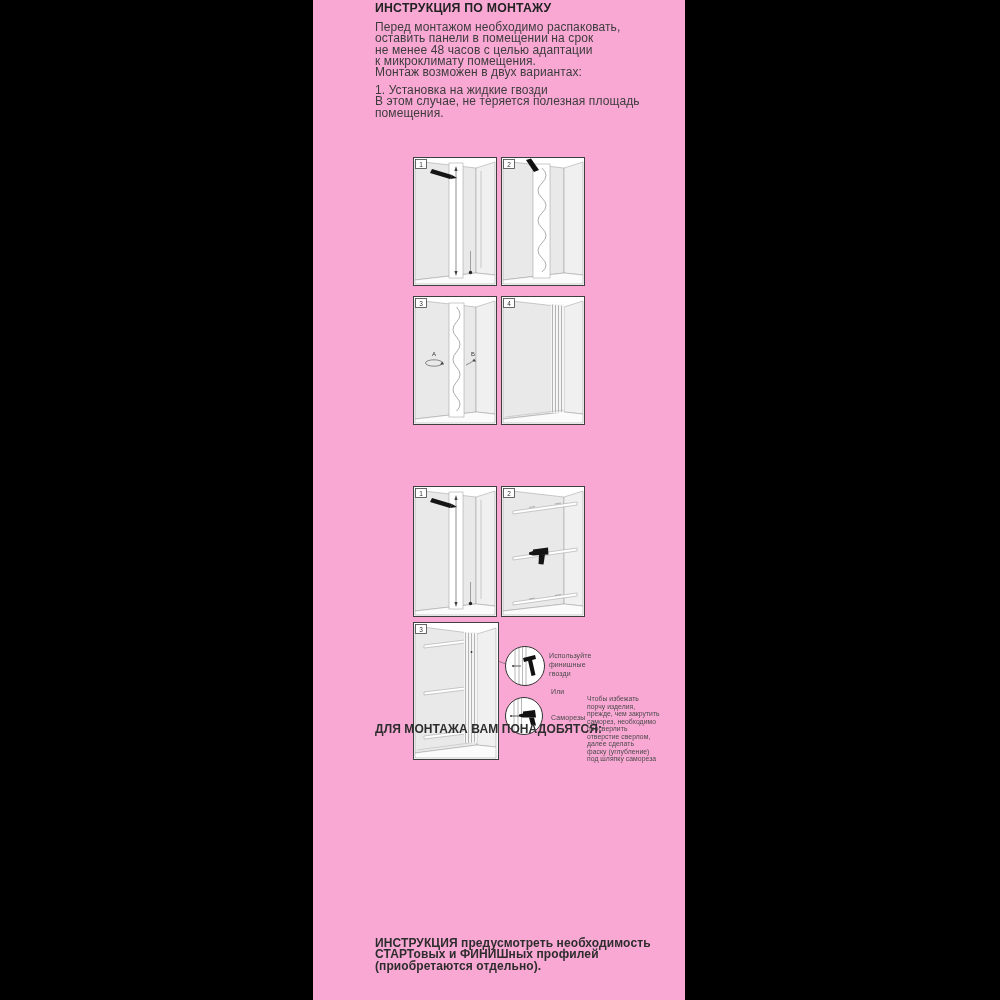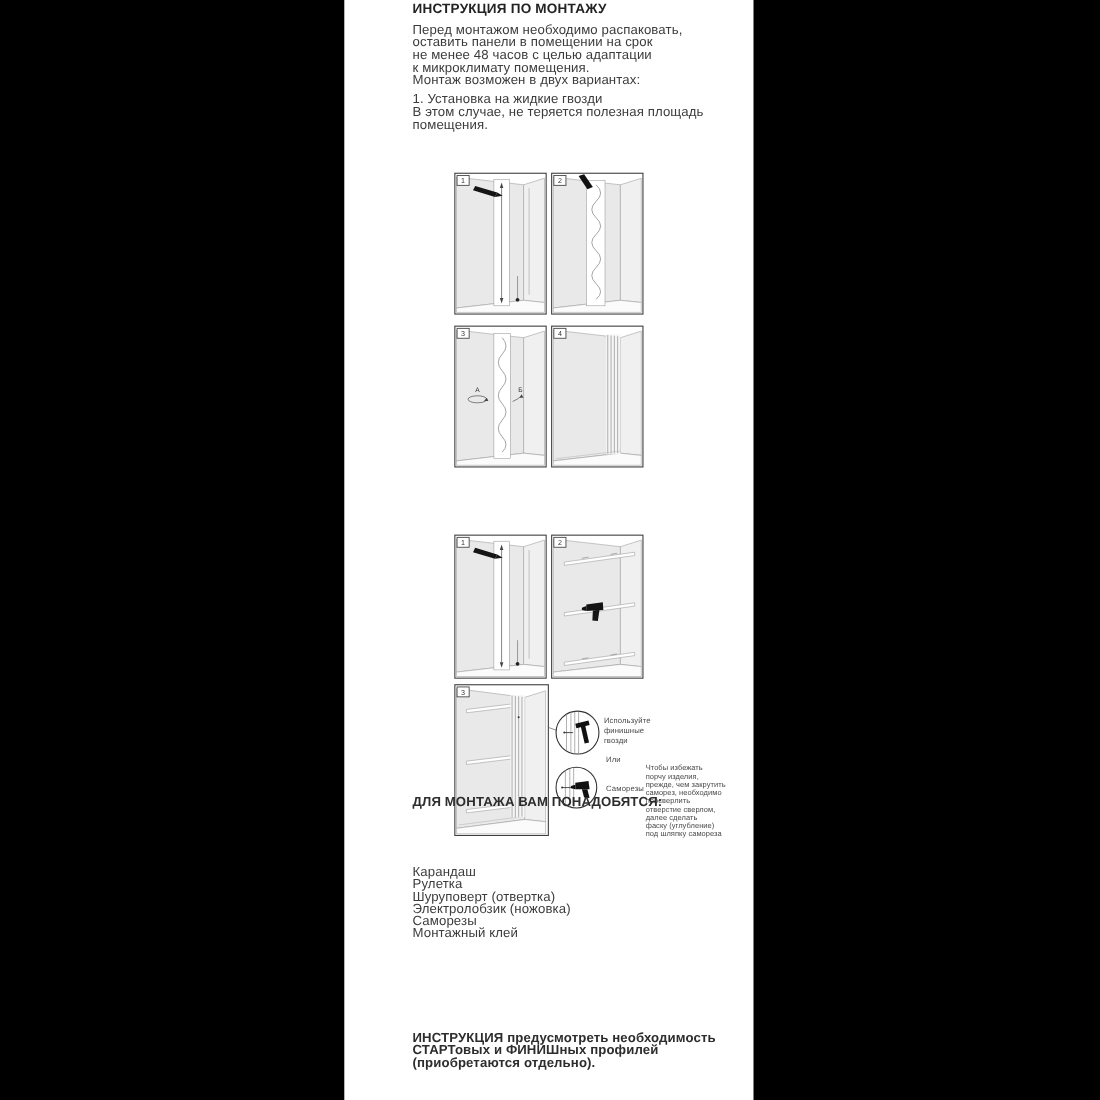--- a/index.html
+++ b/index.html
@@ -1,18 +1,18 @@
 <!DOCTYPE html>
 <html><head>
 <meta charset="utf-8">
 <style>
   html,body{margin:0;padding:0;}
   body{width:1000px;height:1000px;background:#000;position:relative;overflow:hidden;
        font-family:"Liberation Sans",sans-serif;}
-  .paper{position:absolute;left:313px;top:0;width:372px;height:1000px;background:#ffffff;}
+  .paper{position:absolute;left:313px;top:0;width:372px;height:1000px;background:#f9a8d4;}
   .t{position:absolute;left:62px;color:#3c3c3c;font-size:12px;line-height:11.3px;
      white-space:pre-line;letter-spacing:.1px;}
   .bold{font-weight:bold;color:#2d2d2d;}
   .title{font-size:12.3px;font-weight:bold;color:#222;letter-spacing:.2px;}
   .panel{position:absolute;border:1px solid #3f3f3f;background:#fff;box-sizing:border-box;}
   .panel svg{display:block;}
   .tiny{font-size:7px;line-height:9px;letter-spacing:.1px;color:#4a4a4a;}
   .note{font-size:6.8px;line-height:7.5px;letter-spacing:.05px;color:#4a4a4a;}
   .fig3{position:absolute;left:100px;top:622px;width:260px;height:142px;}
   .abs{position:absolute;}
@@ -197,24 +197,18 @@
 прежде, чем закрутить
 саморез, необходимо
 просверлить
 отверстие сверлом,
 далее сделать
 фаску (углубление)
 под шляпку самореза</div>
   </div>
 
   <div class="t bold" style="top:724px;text-align:right;">ДЛЯ МОНТАЖА ВАМ ПОНАДОБЯТСЯ:</div>
-  <div class="t" style="top:787px;">Карандаш
-Рулетка
-Шуруповерт (отвертка)
-Электролобзик (ножовка)
-Саморезы
-Монтажный клей</div>
 
 
   <div class="t bold" style="top:938px;">ИНСТРУКЦИЯ предусмотреть необходимость
 СТАРТовых и ФИНИШных профилей
 (приобретаются отдельно).</div>
 </div>
 
 </body></html>

